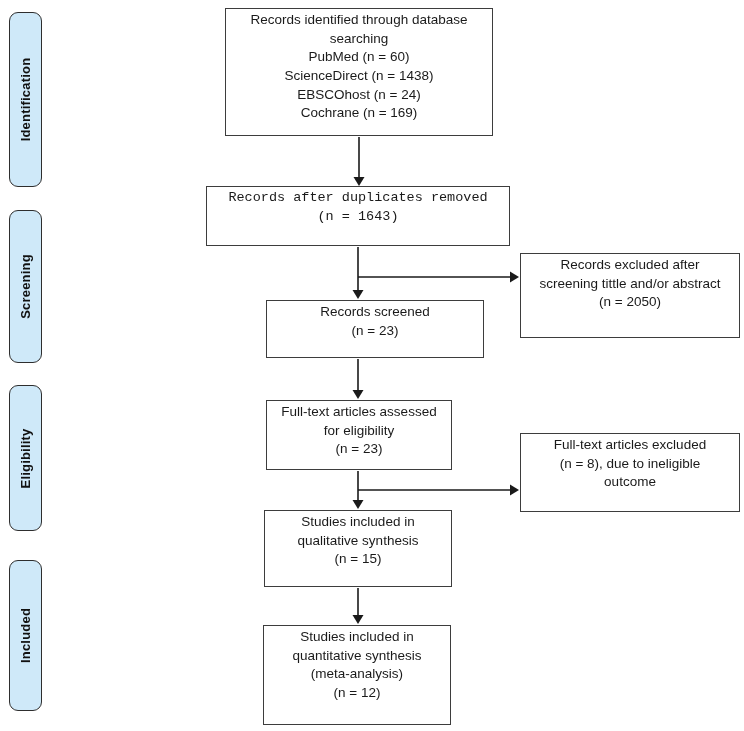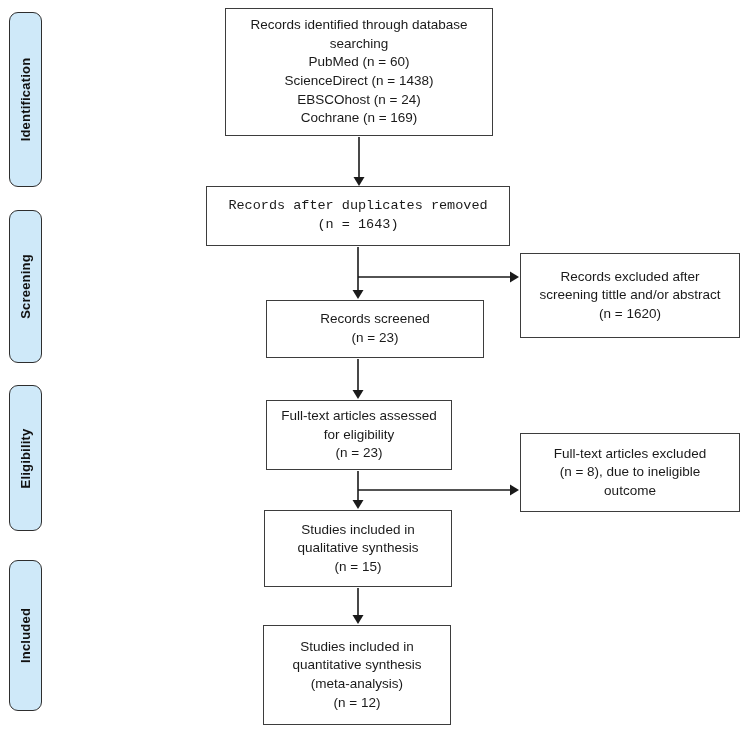--- a/index.html
+++ b/index.html
@@ -40,21 +40,21 @@
   #stage-screening      { top: 210px; height: 153px; }
   #stage-eligibility    { top: 385px; height: 146px; }
   #stage-included       { top: 560px; height: 151px; }
   
   .fbox {
     position: absolute;
     background: #ffffff;
     border: 1.6px solid #3d3d3d;
     box-sizing: border-box;
     display: flex;
-    align-items: center;
+    align-items: flex-start;
     justify-content: center;
     text-align: center;
     color: #1a1a1a;
     font-size: 13.5px;
     line-height: 1.38;
   }
   .fbox .txt { white-space: pre-line; padding: 2px 6px; }
   #box-identified         { left: 225px; top: 8px;   width: 268px; height: 128px; }
   #box-duplicates         { left: 206px; top: 186px; width: 304px; height: 60px; font-family: Liberation Mono, monospace;  }
   #box-excluded-screening { left: 520px; top: 253px; width: 220px; height: 85px;  }
@@ -100,21 +100,21 @@
 EBSCOhost (n = 24)
 Cochrane (n = 169)</div>
   </div>
   <div class="fbox" id="box-duplicates">
     <div class="txt">Records after duplicates removed
 (n = 1643)</div>
   </div>
   <div class="fbox" id="box-excluded-screening">
     <div class="txt">Records excluded after
 screening tittle and/or abstract
-(n = 1620)</div>
+(n = 2050)</div>
   </div>
   <div class="fbox" id="box-screened">
     <div class="txt">Records screened
 (n = 23)</div>
   </div>
   <div class="fbox" id="box-fulltext">
     <div class="txt">Full-text articles assessed
 for eligibility
 (n = 23)</div>
   </div>

